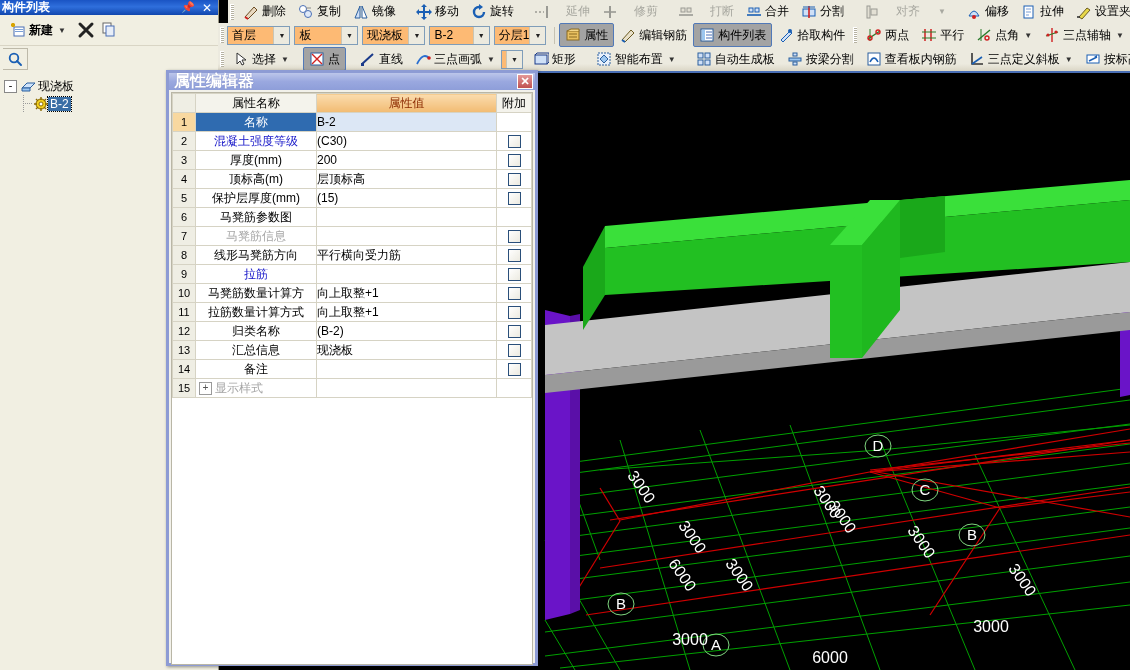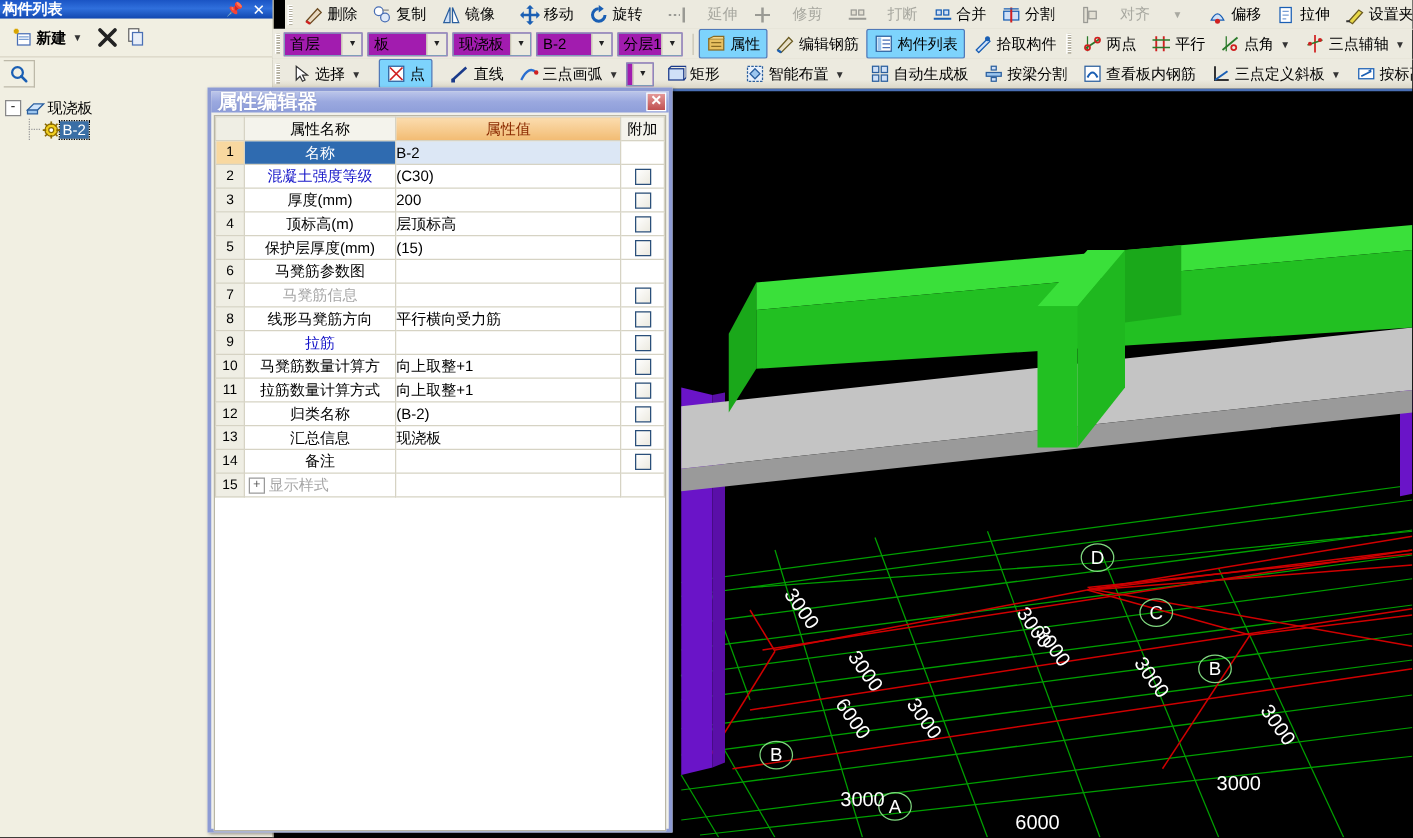--- a/index.html
+++ b/index.html
@@ -23,35 +23,35 @@
   #tb-row2{left:218px;top:23px;width:912px;height:24px;}
   #tb-row3{left:218px;top:47px;width:912px;height:24px;
     background:linear-gradient(to bottom,#eceadf 0%,#eceadf 70%,#dad6c6 100%);
     border-bottom:2px solid #4a6fb5;}
   .tbtn{
     display:inline-flex;align-items:center;gap:3px;
     padding:1px 5px;height:20px;color:#000;cursor:default;
     font-size:12px;border:1px solid transparent;border-radius:2px;
   }
   .tbtn.dim{color:#a8a8a0;gap:16px;}
-  .tbtn.pressed{border:1px solid #5179b8;background:#7dd3fc;}
+  .tbtn.pressed{border:1px solid #5179b8;background:#a3a3a3;}
   .tsep{width:1px;height:17px;background:#c6c2b2;margin:0 4px;display:inline-block;}
   .caret{font-size:8px;color:#333;margin-left:2px;}
   .caret.dim{color:#a8a8a0;}
   .grip{width:3px;height:16px;margin:0 3px 0 2px;
     background:repeating-linear-gradient(to bottom,#fff 0 1px,#b5b1a1 1px 2px);
     border-left:1px solid #fff;flex:none;}
 
   
   .ic{width:16px;height:16px;display:inline-block;position:relative;flex:none;}
 
   
   .combo{
     display:inline-flex;align-items:center;height:19px;
-    background:#a21caf;border:1px solid #7f9db9;margin-right:4px;
+    background:#fdba74;border:1px solid #7f9db9;margin-right:4px;
     font-size:12px;padding-left:4px;color:#000;box-sizing:border-box;
   }
   .combo .cv{flex:1;overflow:hidden;}
   .combo .carrow{
     width:15px;height:17px;background:#eceadf;border-left:1px solid #c9c5b5;
     display:flex;align-items:center;justify-content:center;font-size:7px;color:#222;
   }
 
   
   #leftpanel{position:absolute;left:0;top:0;width:218px;height:670px;background:#f1efe2;

